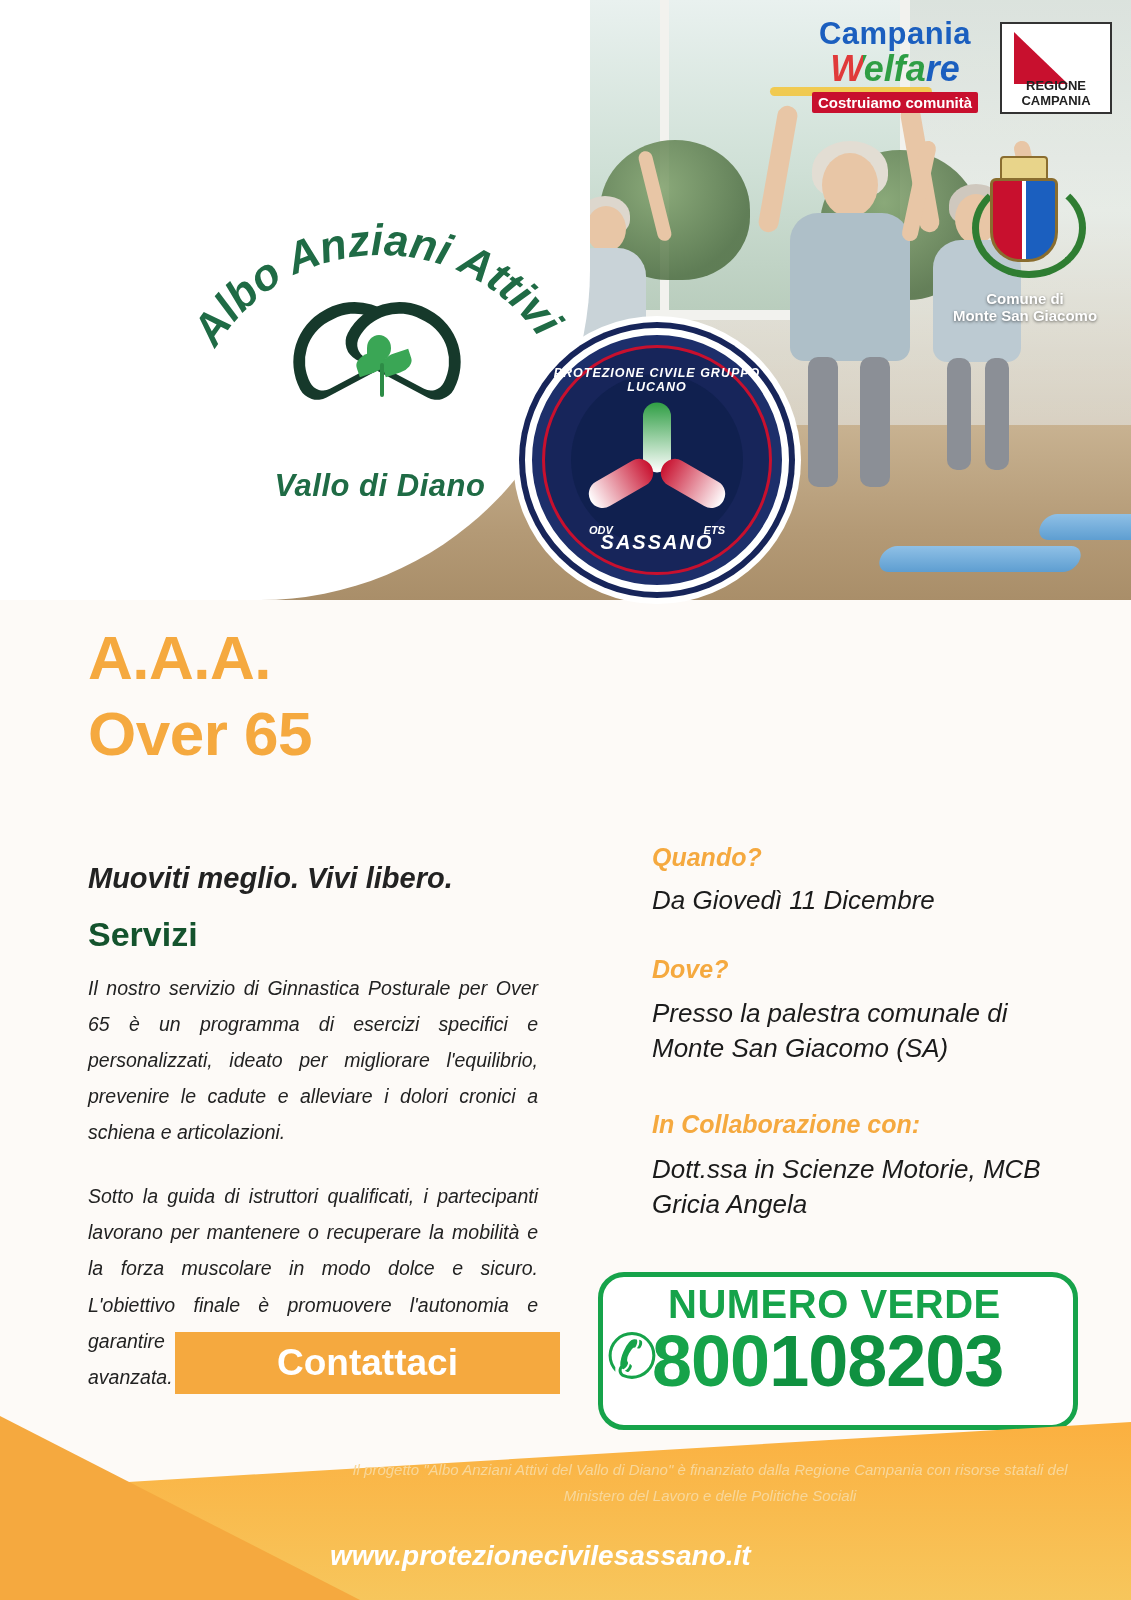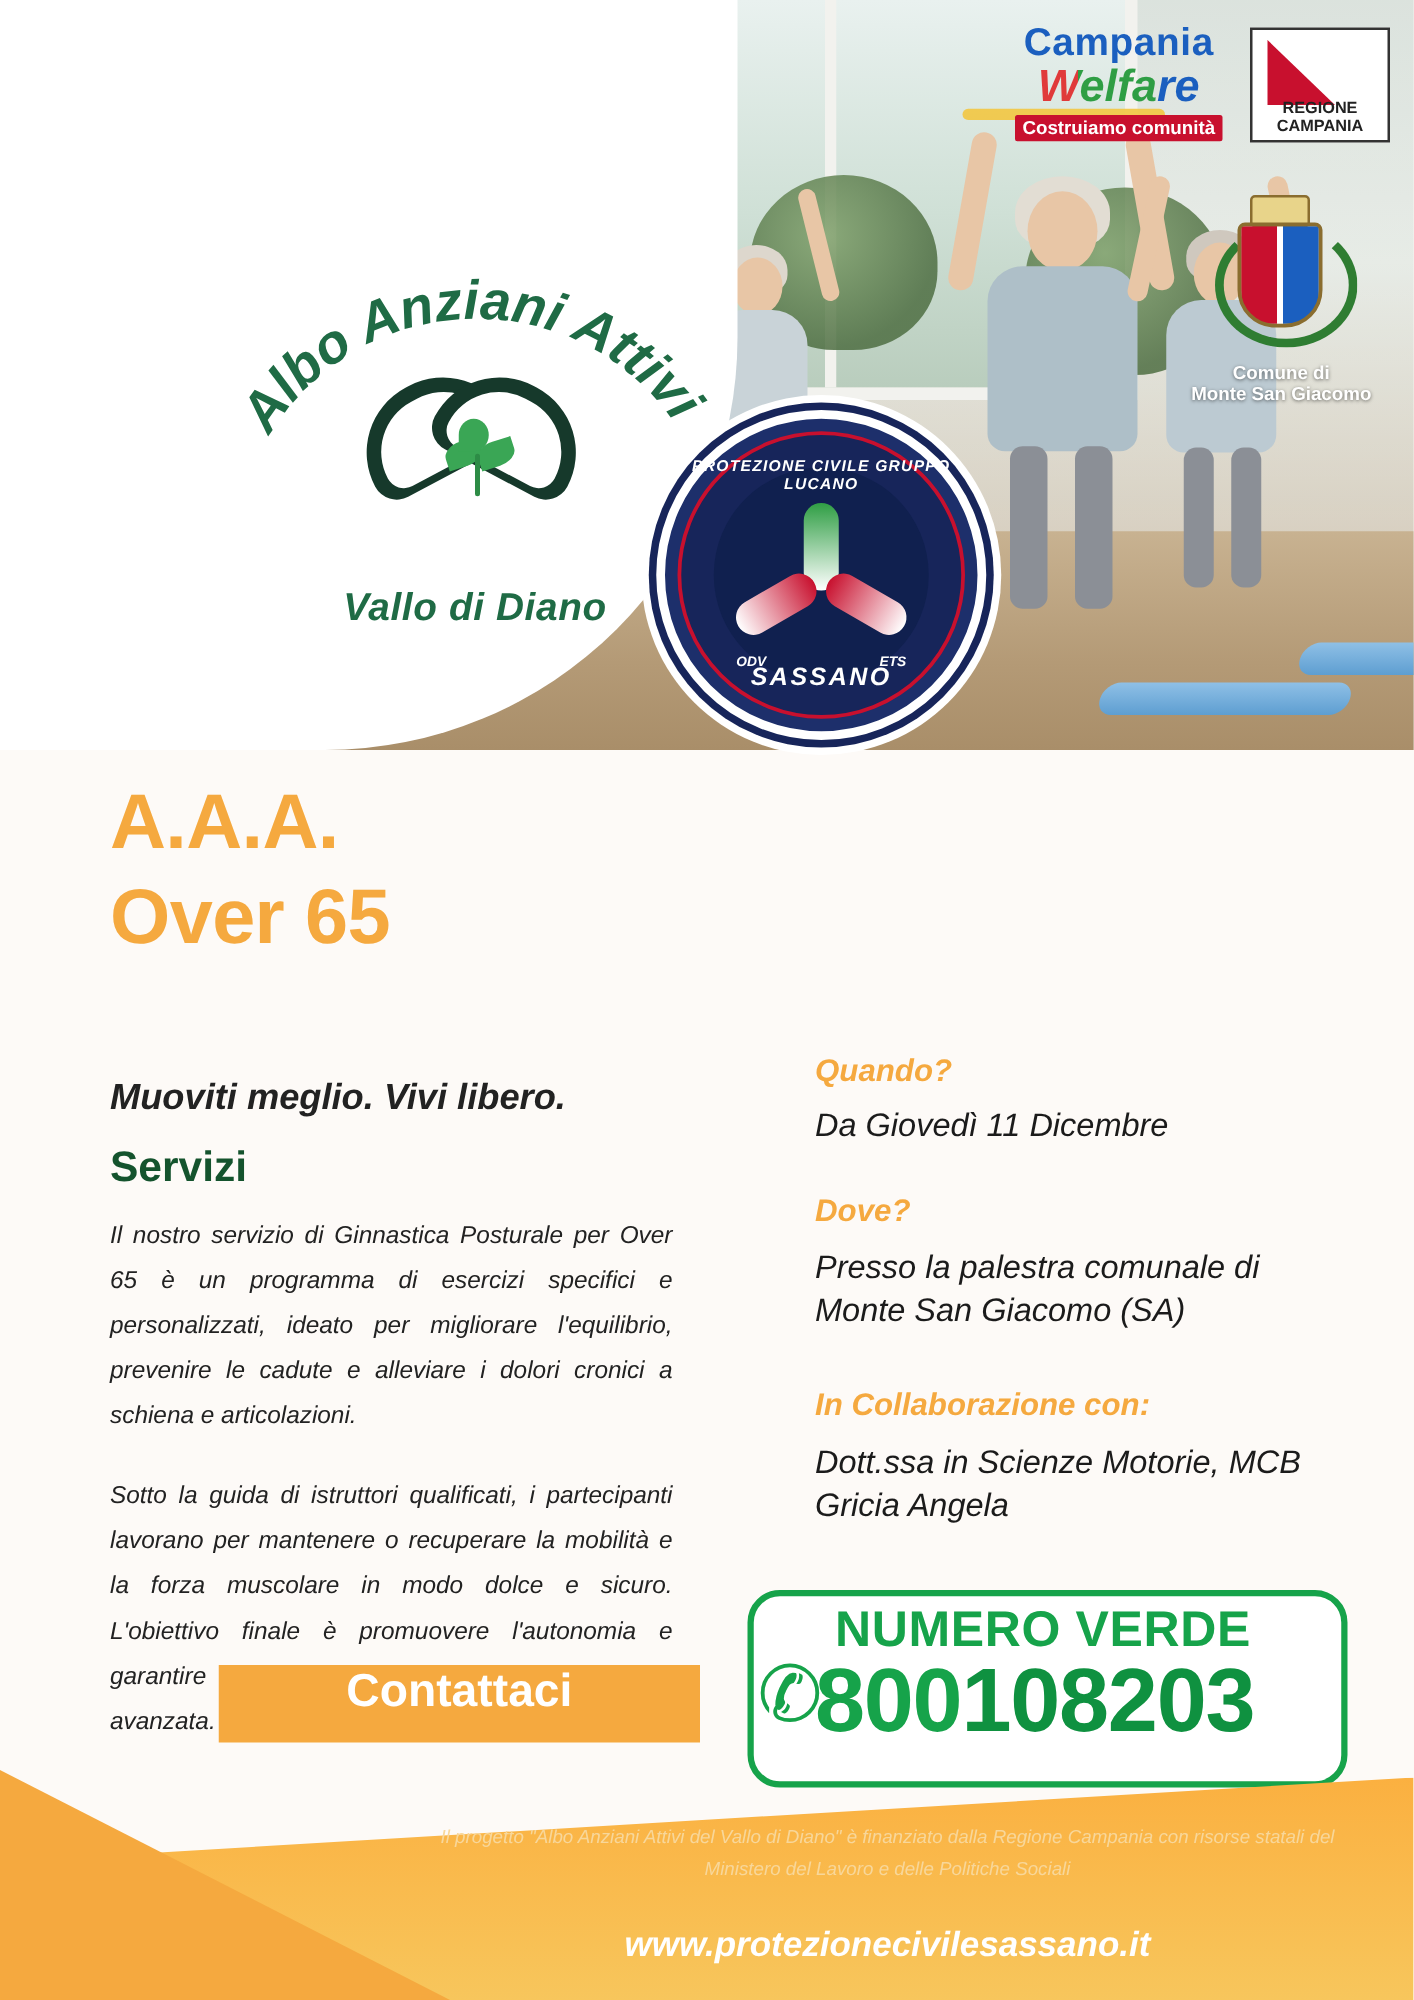--- a/index.html
+++ b/index.html
@@ -193,21 +193,21 @@
   .lbl-quando{left:652px;top:843px;}
   .val-quando{left:652px;top:883px;width:430px;}
   .lbl-dove{left:652px;top:955px;}
   .val-dove{left:652px;top:996px;width:400px;}
   .lbl-collab{left:652px;top:1110px;font-size:25px;}
   .val-collab{left:652px;top:1152px;width:420px;}
 
   
   .contattaci{
     position:absolute;left:175px;top:1332px;width:385px;height:62px;
-    background:#f5a93f;display:flex;justify-content:center;
+    background:#f5a93f;display:flex;align-items:center;justify-content:center;
   }
   .contattaci span{color:#fff;font-size:37px;font-weight:700;}
 
   .verde-box{
     position:absolute;left:598px;top:1272px;width:470px;height:148px;
     border:5px solid #16a34a;border-radius:26px;background:#ffffff;
   }
   .verde-title{
     position:absolute;left:668px;top:1282px;color:#16a34a;font-size:40px;font-weight:700;letter-spacing:.5px;
   }
@@ -228,21 +228,21 @@
   }
   .band-orange2{
     position:absolute;left:0;bottom:0;width:360px;height:230px;
     background:#f5a93f;clip-path:polygon(0 20%,100% 100%,0 100%);
   }
   .foot-note{
     position:absolute;left:330px;bottom:92px;width:760px;text-align:center;
     color:#f8d79a;font-size:15px;font-style:italic;line-height:1.7;
   }
   .foot-url{
-    position:absolute;left:330px;bottom:28px;width:760px;text-align:center;
+    position:absolute;left:330px;bottom:28px;width:760px;text-align:left;
     color:#ffffff;font-size:28px;font-style:italic;font-weight:700;
   }
 </style>
 </head>
 <body>
 
 <div class="poster">
 
   <div class="photo">
     <div class="window-frame"></div>

